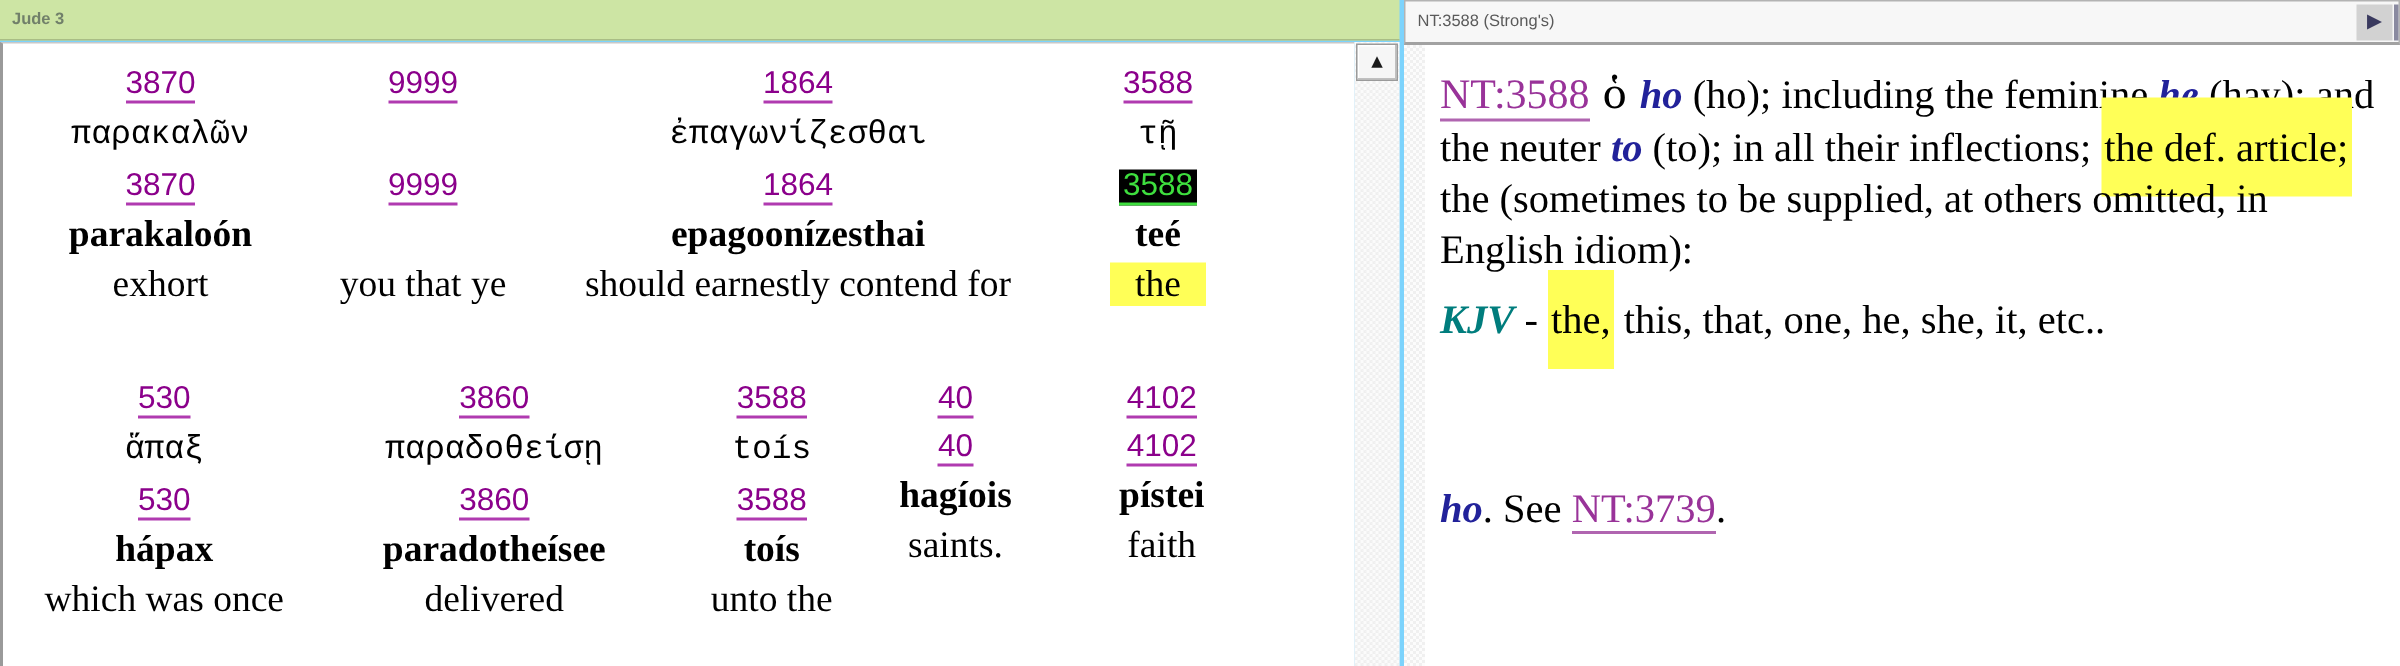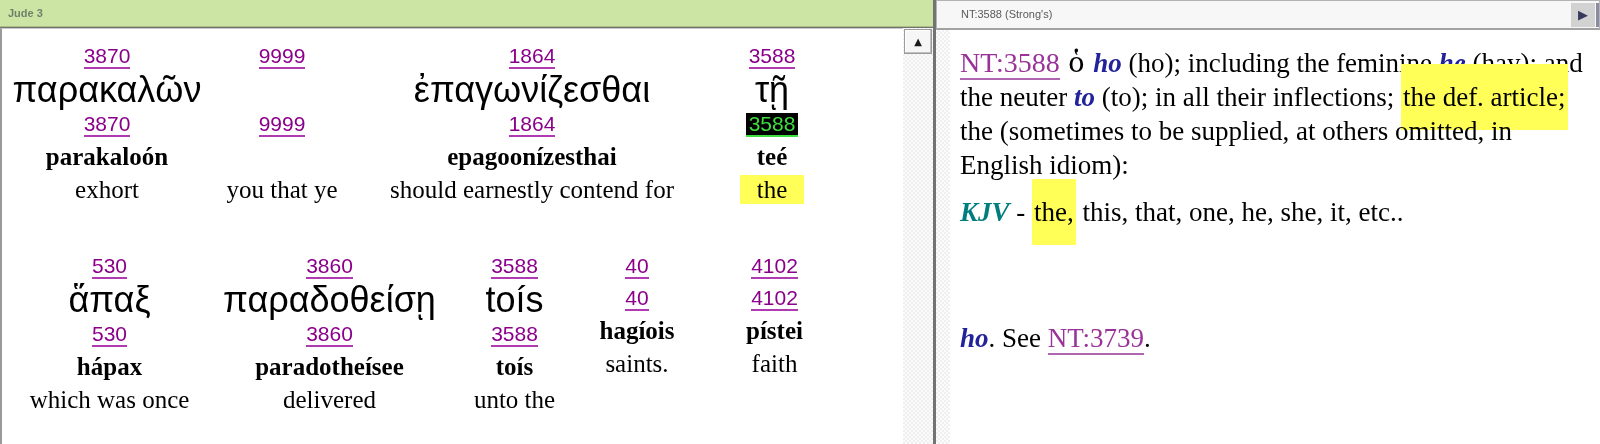--- a/index.html
+++ b/index.html
@@ -1,18 +1,18 @@
 <!DOCTYPE html>
 <html><head>
 <meta charset="utf-8">
 <style>
   * { margin:0; padding:0; box-sizing:border-box; }
   html,body { width:1600px; height:444px; overflow:hidden; background:#ffffff;
               font-family:"Liberation Serif", serif; }
-  .stage { position:relative; width:1600px; height:444px; background:#737373; }
+  .stage { position:relative; width:1600px; height:444px; background:#7dd3fc; }
 
   
   .left-pane { position:absolute; left:0; top:0; width:933px; height:444px; }
   .lp-titlebar { position:absolute; left:0; top:0; width:933px; height:27px;
                  background:#cde5a4; border-bottom:1px solid #a9bd85;
                  font-family:"Liberation Sans", sans-serif; font-size:11px; font-weight:bold;
                  color:#71806a; line-height:26px; padding-left:8px; }
   .lp-body { position:absolute; left:0; top:28px; width:903px; height:416px;
              background:#fff; border-left:2px solid #9a9a9a; border-top:1px solid #c8c8c8;
              overflow:hidden; }
@@ -34,32 +34,32 @@
   .il-line { display:flex; padding-left:10px; }
   .il-line-1 { margin-top:12px; }
   .il-line-2 { margin-top:44px; }
   .il-word { display:flex; flex-direction:column; align-items:center; flex:none; }
   .cell-strongs { height:32px; line-height:30px; font-family:"Liberation Sans", sans-serif;
                   font-size:21px; }
   .strongs-link { color:#8b008b; display:inline-block; line-height:1.05;
                   border-bottom:2px solid #b03ab0; cursor:pointer; text-decoration:none; }
   .strongs-link.selected { background:#000000; color:#3ede3e; border-bottom-color:#3ede3e;
                            padding:0 3px; }
-  .cell-greek { height:36px; line-height:34px; font-family:Liberation Sans, sans-serif;
-                font-size:36px; color:#000;text-align:center; }
+  .cell-greek { height:36px; line-height:34px; font-family:Liberation Mono, monospace;
+                font-size:22px; color:#000;text-align:center; }
   .cell-translit { height:34px; line-height:32px; font-size:25px; font-weight:bold; color:#000; }
   .cell-gloss { height:32px; line-height:30px; font-size:25px; color:#000; }
   .gloss-hl { background:#ffff57; padding:1px 17px; }
 
   
   .right-pane { position:absolute; left:936px; top:0; width:664px; height:444px; background:#fff; }
   .rp-titlebar { position:absolute; left:0; top:0; width:664px; height:30px;
                  background:#f7f7f7; border:1px solid #b3b3b3; border-bottom:2px solid #a2a2a2;
                  font-family:"Liberation Sans", sans-serif; font-size:11px; color:#5a5a5a;
-                 line-height:27px; padding-left:24px; }
+                 line-height:27px; padding-left:8px; }
   .rp-nav-btn { position:absolute; right:4px; top:2px; width:24px; height:24px;
                 background:#d2d2d2; text-align:center; line-height:24px; font-size:13px;
                 color:#39395e; cursor:pointer; font-family:"DejaVu Sans", sans-serif; }
   .rp-nav-partial { position:absolute; right:0; top:2px; width:3px; height:24px;
                     background:#8a8aa0; cursor:pointer; }
   .rp-stipple { position:absolute; left:0; top:30px; width:14px; height:414px;
                 background-color:#fcfcfc;
                 background-image:
                   linear-gradient(45deg,#f0f0f0 25%,transparent 25%,transparent 75%,#f0f0f0 75%),
                   linear-gradient(45deg,#f0f0f0 25%,transparent 25%,transparent 75%,#f0f0f0 75%);

